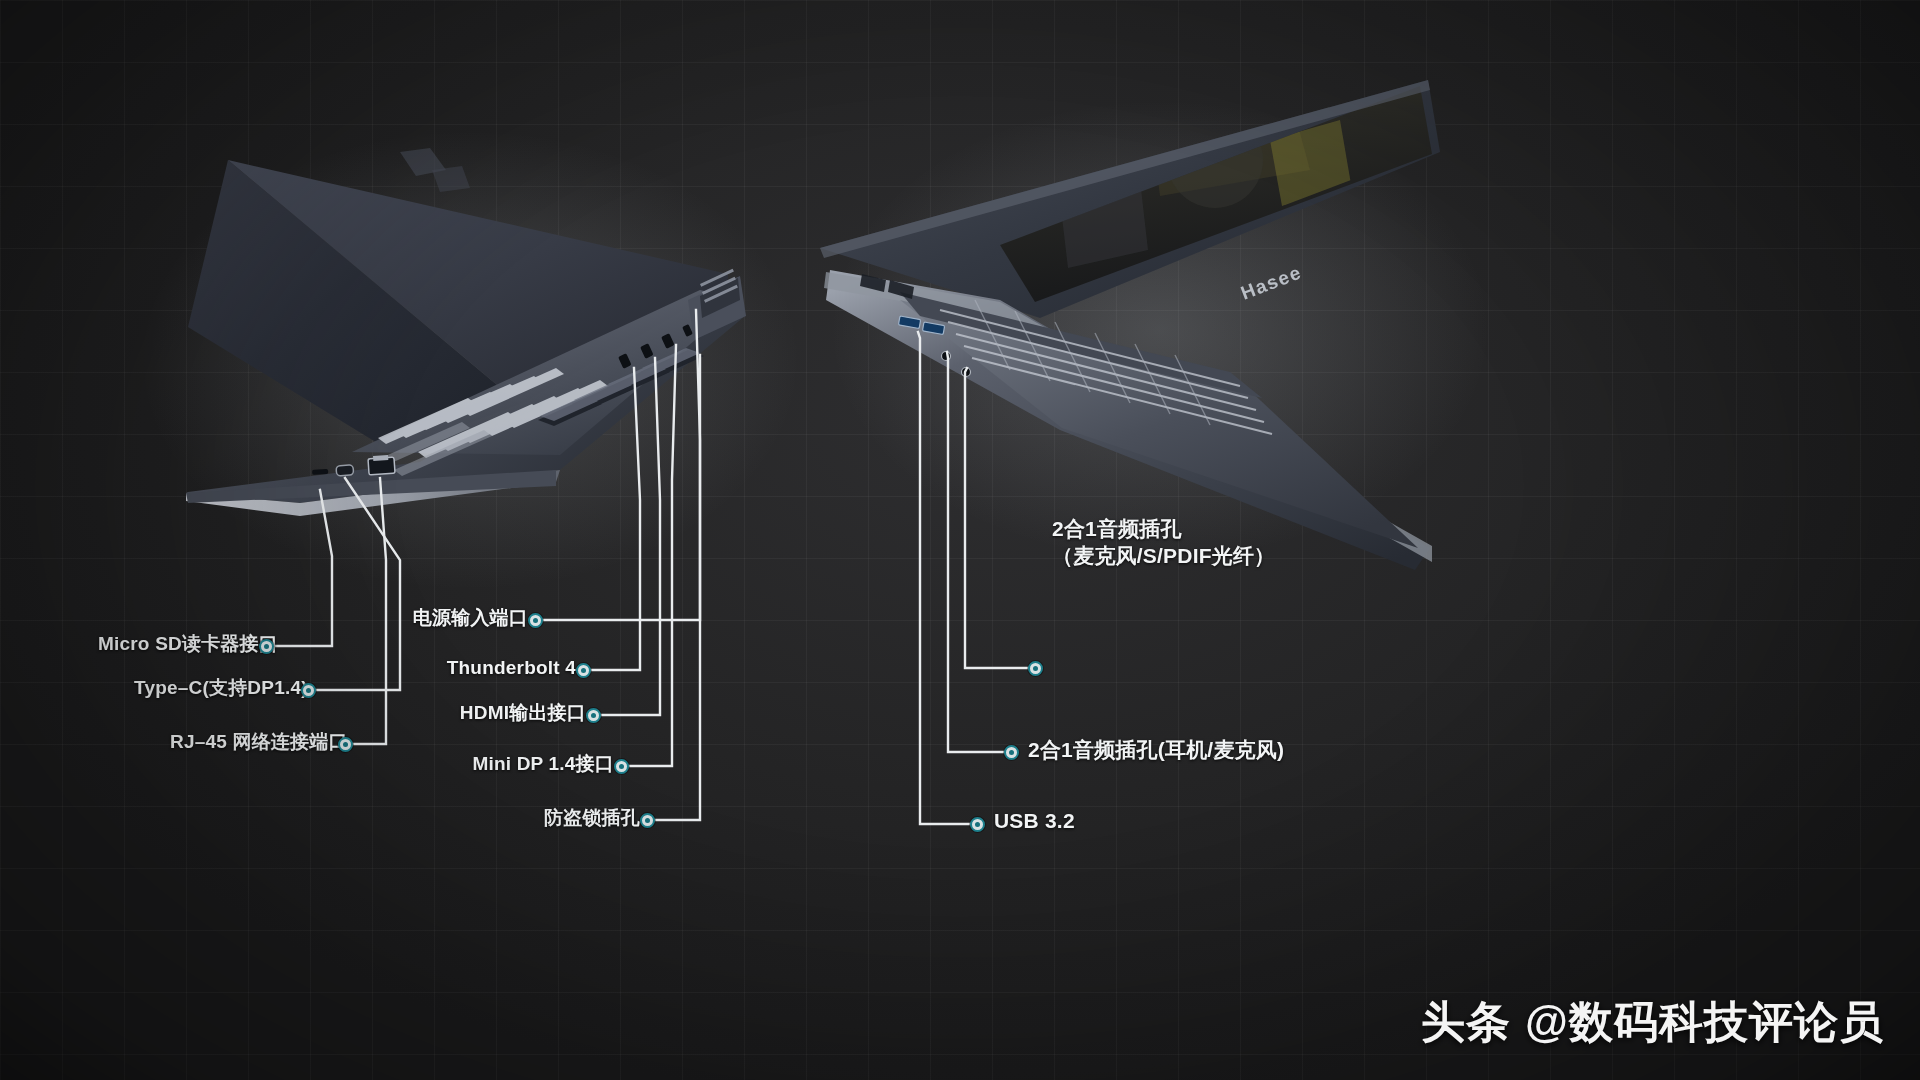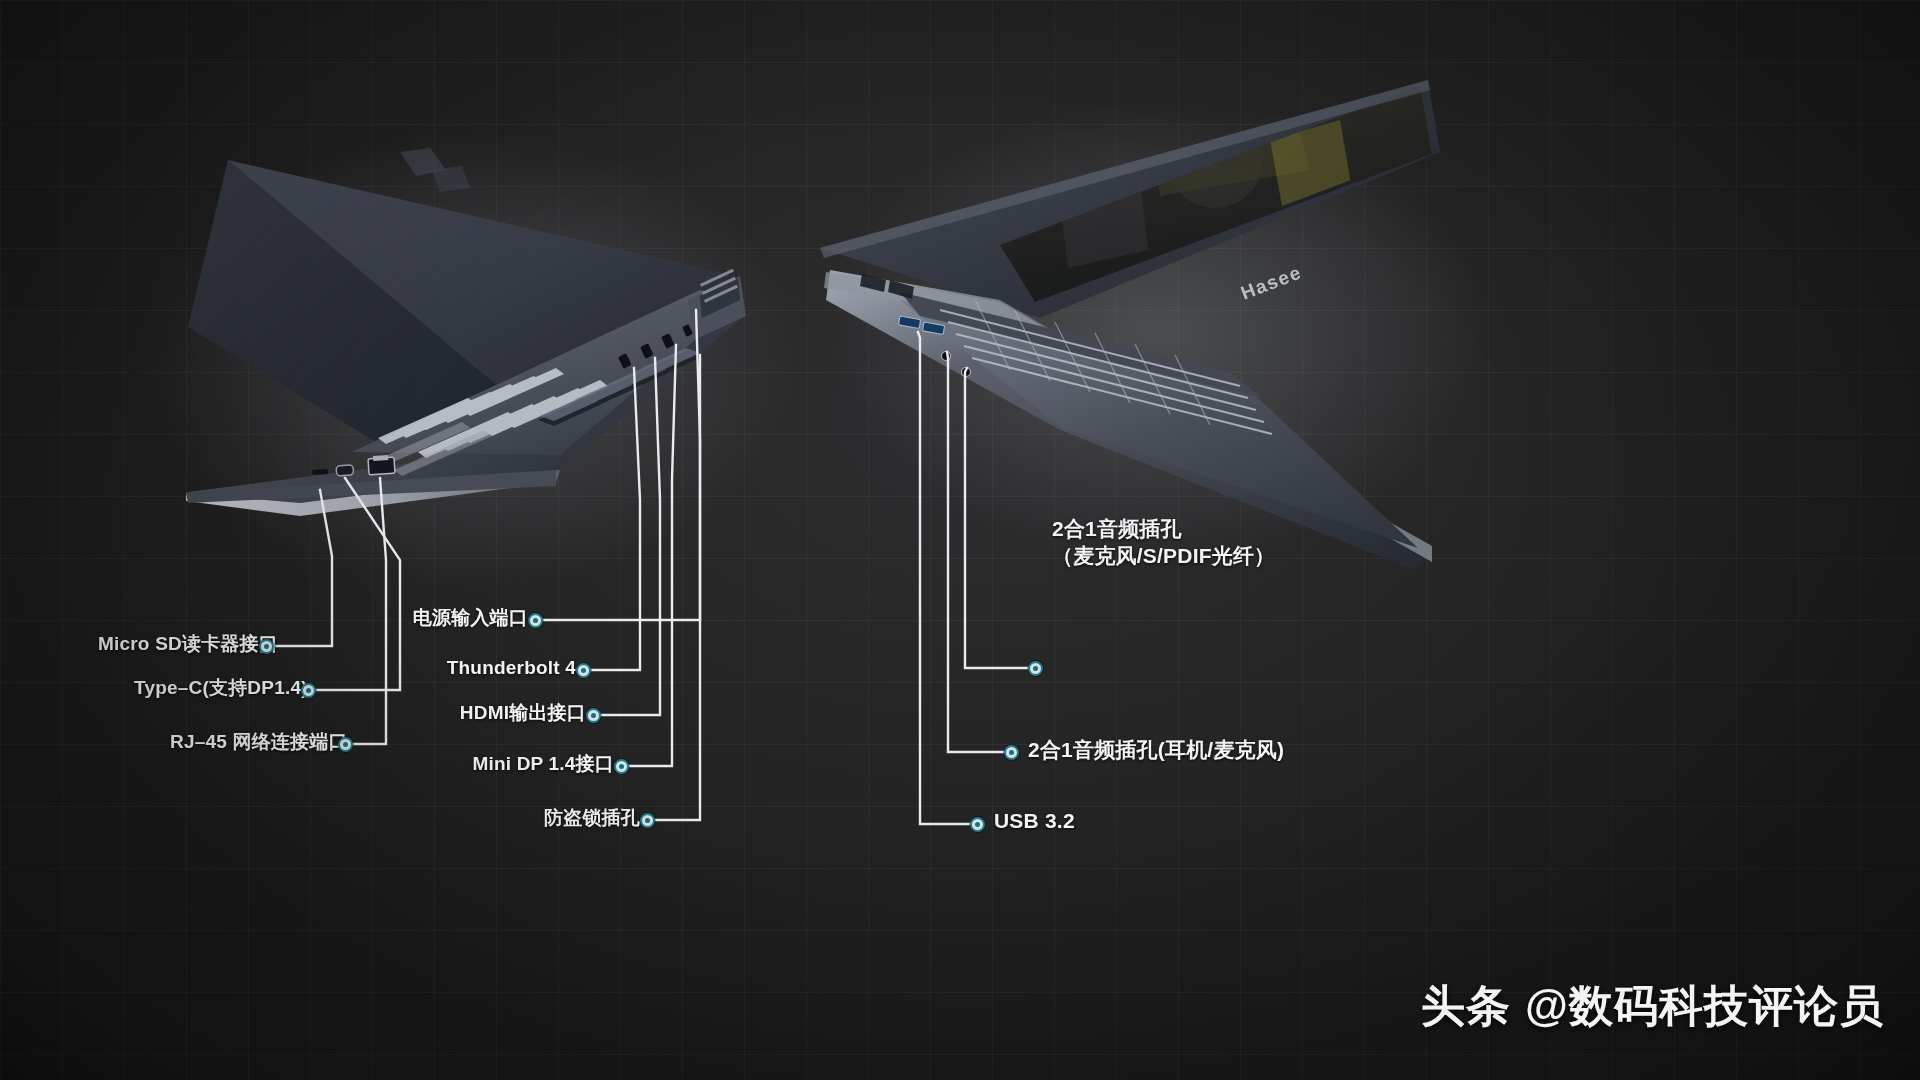--- a/index.html
+++ b/index.html
@@ -51,21 +51,21 @@
   .dot::after {
     content: "";
     position: absolute; left: 50%; top: 50%;
     width: 5px; height: 5px; margin: -2.5px 0 0 -2.5px;
     border-radius: 50%;
     background: #17707c;
   }
 
   #watermark {
     position: absolute;
-    right: 36px; bottom: 44px;
+    right: 36px; bottom: 28px;
     color: #f4f4f4;
     font-size: 44px;
     font-weight: 700;
     letter-spacing: 1px;
     text-shadow: 0 2px 6px rgba(0,0,0,0.9);
     white-space: nowrap;
   }
   #watermark .wm-brand { font-weight: 800; margin-right: 14px; }
 </style>
 </head>

